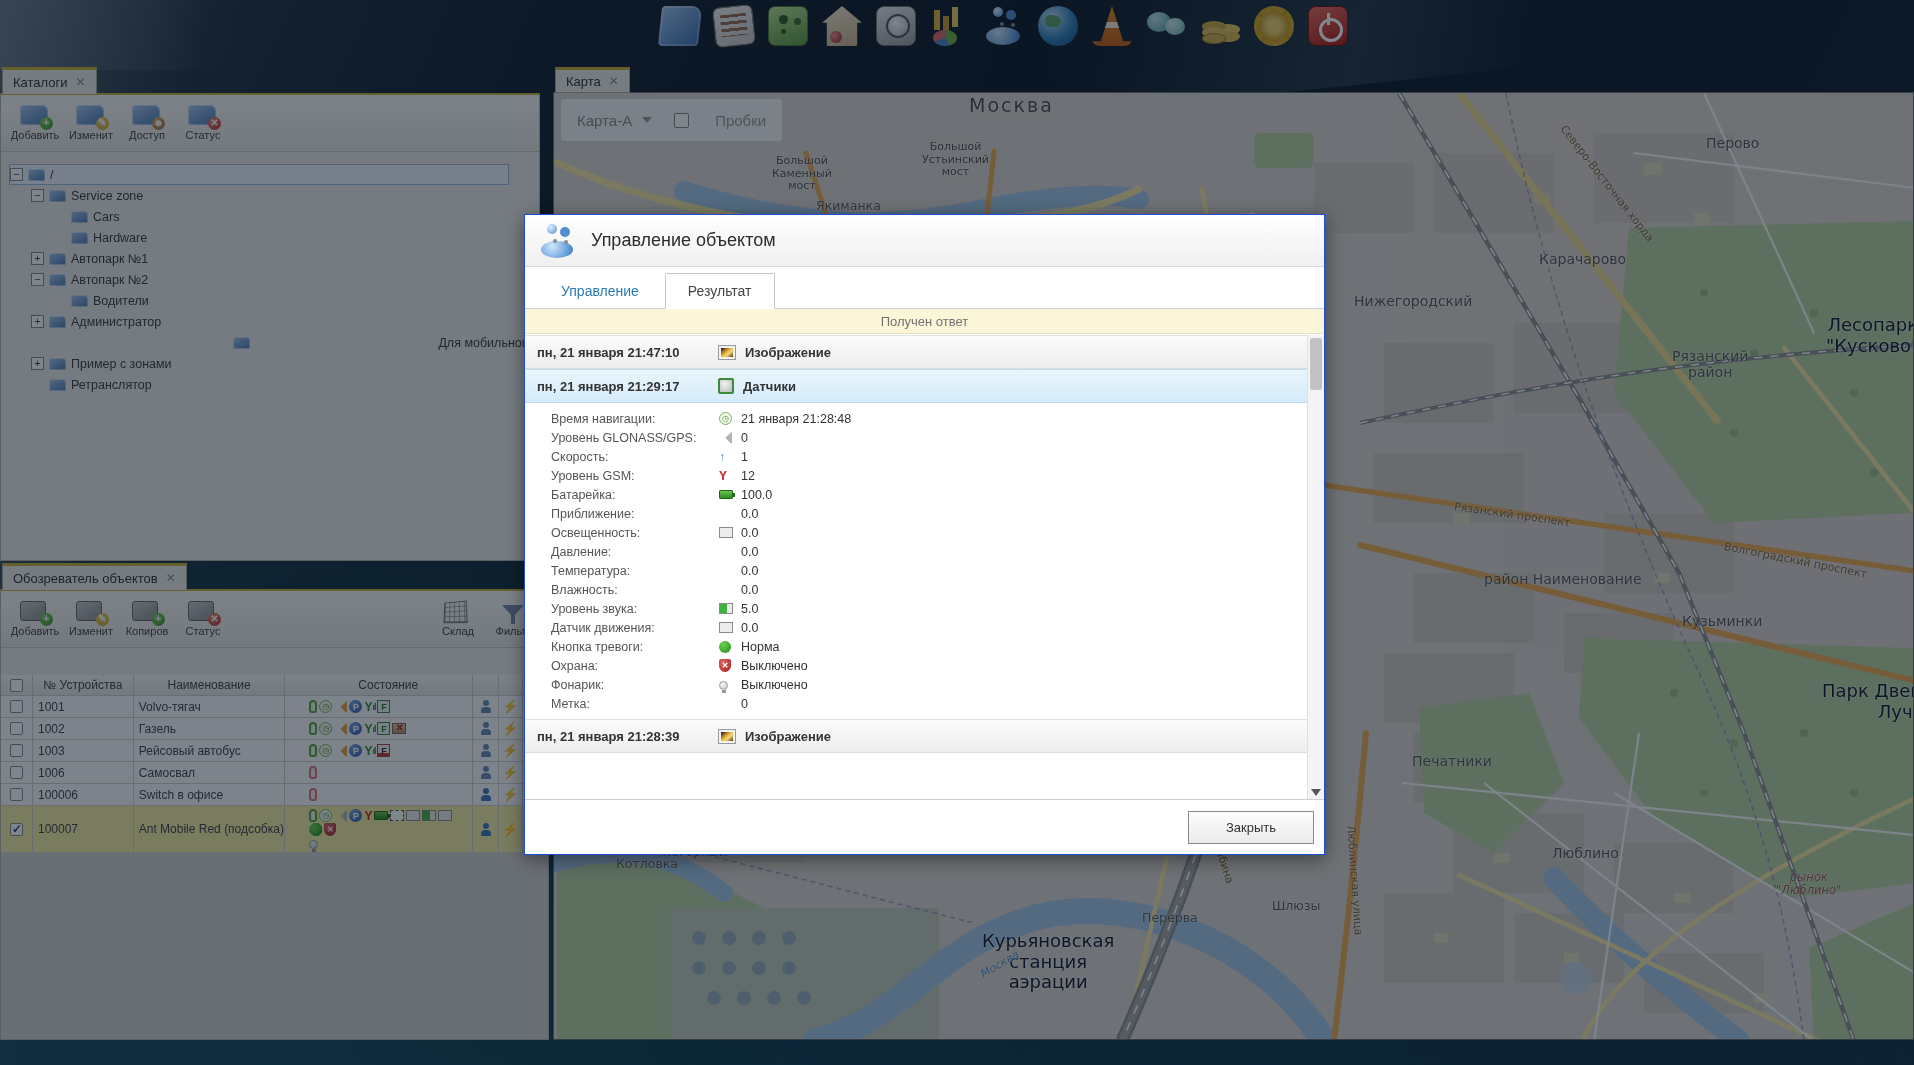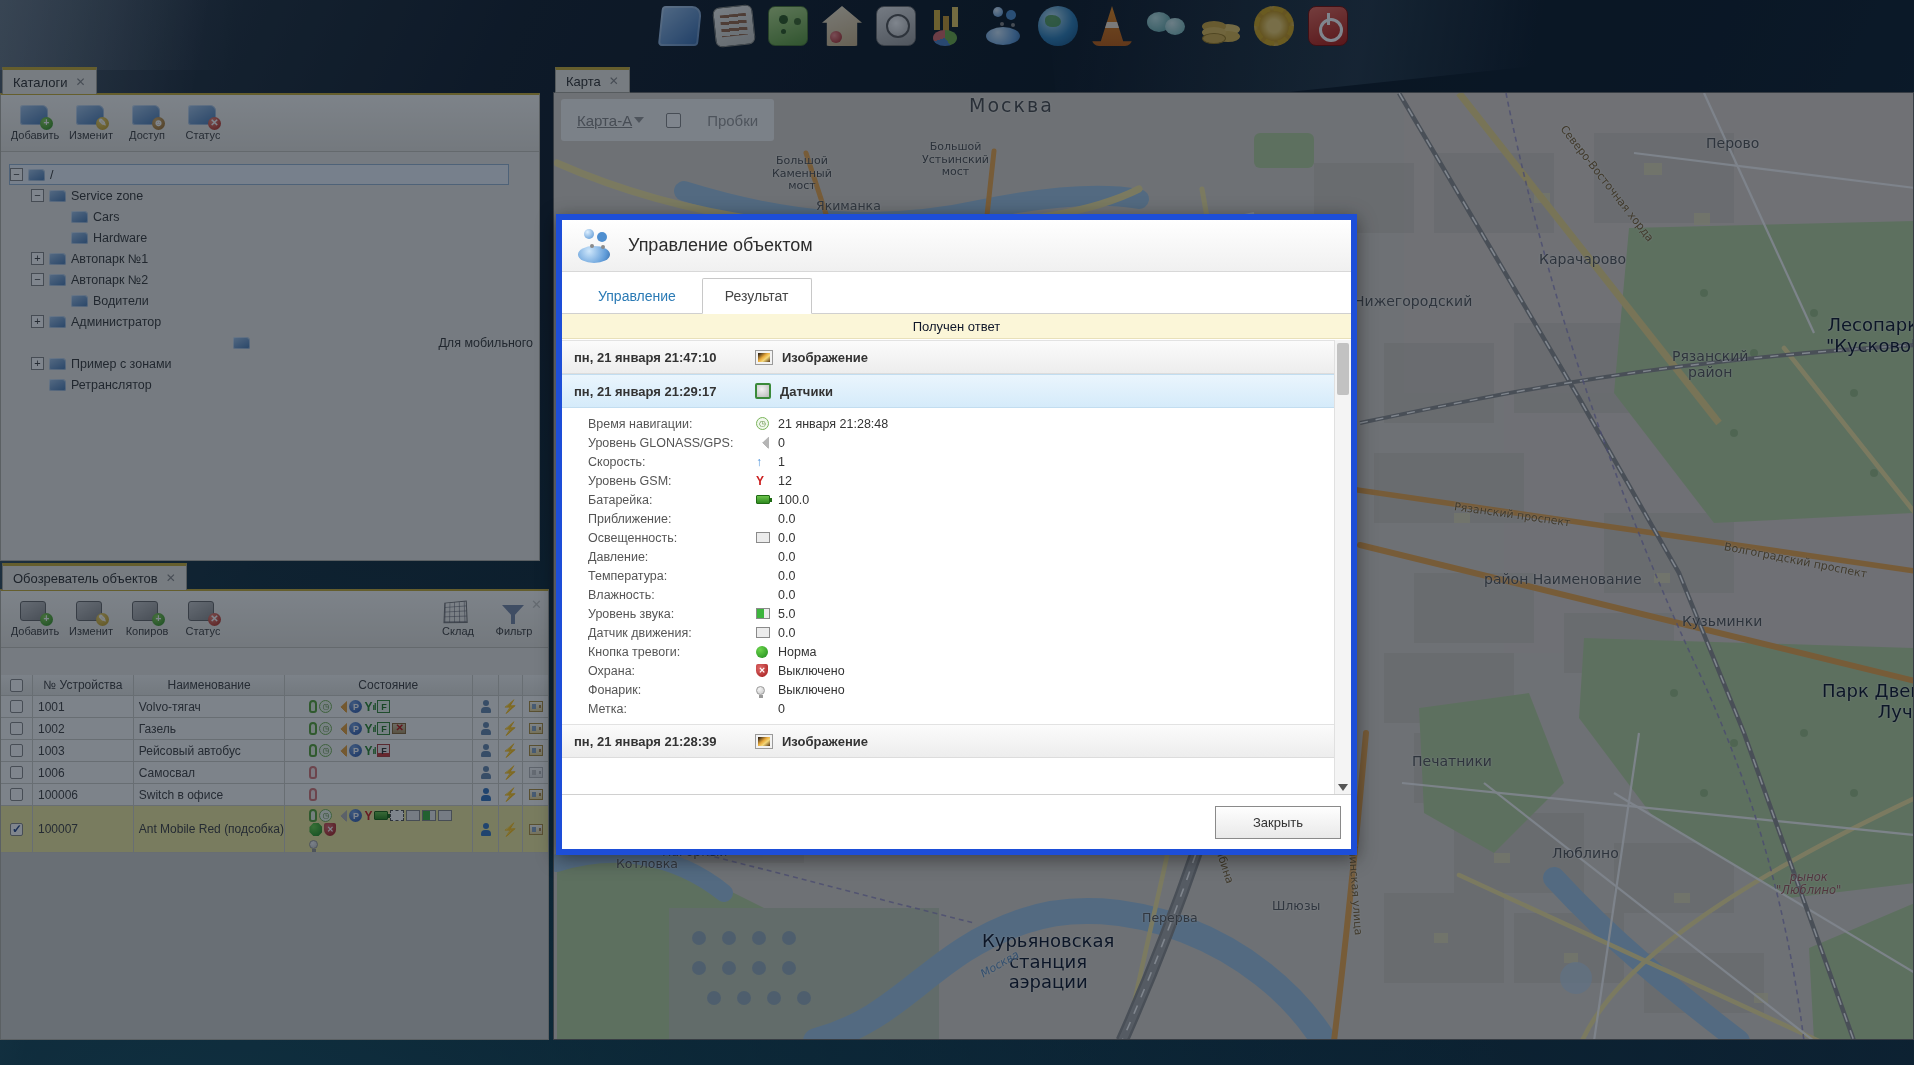--- a/index.html
+++ b/index.html
@@ -138,40 +138,40 @@
   .map-label { position:absolute; font-family:"DejaVu Sans", sans-serif; white-space:nowrap; text-align:center; line-height:1.15; text-shadow:0 0 2px rgba(255,255,255,.8); transform-origin:left center; pointer-events:none; }
   .ml-city { font-size:19px; color:#4c4c4c; letter-spacing:2px; }
   .ml-district { font-size:14px; color:#565656; }
   .ml-area { font-size:12.5px; color:#5c5c5c; }
   .ml-small { font-size:11px; color:#4e4e4e; }
   .ml-park { font-size:18px; color:#0f172a; }
   .ml-road { font-size:11px; color:#7d6233; }
   .ml-water{ font-size:11px; font-style:italic; color:#5f8fbf; }
   .ml-poi  { font-size:11.5px; font-style:italic; color:#a05a5a; }
   .mapctl { position:absolute; left:7px; top:6px; height:42px; background:rgba(255,255,255,.78); border-radius:3px; display:flex; align-items:center; padding:0 16px; gap:22px; z-index:3; }
-  .layerbtn { display:flex; align-items:center; gap:2px; font-size:15px; color:#8a8a8a; cursor:pointer;text-decoration:underline; }
+  .layerbtn { display:flex; align-items:center; gap:10px; font-size:15px; color:#8a8a8a; cursor:pointer; }
   .caret { width:0; height:0; border-left:5px solid transparent; border-right:5px solid transparent; border-top:6px solid #9a9a9a; }
   .trafficchk { display:flex; align-items:center; gap:26px; font-size:15px; color:#9a9a9a; cursor:pointer; }
   .trafficchk .cb { width:15px; height:15px; }
 
   
   .dim { position:absolute; inset:0; background:rgba(10,22,36,.52); z-index:40; }
 
   
-  .modal { position:absolute; left:556px; top:214px; width:801px; height:641px; background:#fff; border:6px solid #1d4ed8; z-index:60; box-shadow:0 4px 18px rgba(0,0,0,.45); }
+  .modal { position:absolute; left:524px; top:214px; width:801px; height:641px; background:#fff; border:1px solid #1d4ed8; z-index:60; box-shadow:0 4px 18px rgba(0,0,0,.45); }
   .mhead { height:52px; background:linear-gradient(#ffffff,#f0f0f0); border-bottom:1px solid #d8d8d8; display:flex; align-items:center; padding:0 14px; gap:14px; }
   .mtitle { font-size:18px; color:#2c2c2c; }
   .mjoy { width:38px; height:34px; position:relative; flex:none; }
   .mjoy:before{ content:""; position:absolute; left:2px; bottom:0; width:32px; height:17px; border-radius:50%; background:radial-gradient(circle at 35% 30%,#cfe7fb,#5f9bd8 70%,#3a6ea8); }
   .mjoy:after{ content:""; position:absolute; left:8px; top:0; width:10px; height:10px; border-radius:50%; background:radial-gradient(circle at 35% 30%,#dff0ff,#4f8fd0); box-shadow:13px 3px 0 0 #4f8fd0, 3px 12px 0 -3px #8a8a8a, 14px 13px 0 -3px #8a8a8a; }
   .mtabs { height:42px; background:#fff; border-bottom:1px solid #d0d0d0; display:flex; align-items:flex-end; padding-left:14px; gap:4px; }
   .mtab { font-size:14px; padding:9px 22px; cursor:pointer; }
   .mtab.plain { color:#2a7ab5; }
   .mtab.active { color:#444; border:1px solid #c8c8c8; border-bottom:1px solid #fff; margin-bottom:-1px; background:#fff; border-radius:2px 2px 0 0; }
-  .mbanner { height:25px; background:#fbf6d8; border-bottom:1px solid #e8e0ba; display:flex; align-items:center; justify-content:center; font-size:13px; color:#0f172a; }
+  .mbanner { height:25px; background:#fbf6d8; border-bottom:1px solid #e8e0ba; display:flex; align-items:center; justify-content:center; font-size:13px; color:#737373; }
   .mlist { position:absolute; left:0; right:0; top:120px; bottom:55px; overflow:hidden; background:#fff; }
   .mscroll { position:absolute; right:0; top:0; bottom:0; width:17px; background:#f4f4f4; border-left:1px solid #e0e0e0; }
   .mthumb { position:absolute; left:2px; right:2px; top:3px; height:52px; background:#c2c2c2; border-radius:2px; cursor:pointer; }
   .mdown { position:absolute; left:3px; bottom:3px; width:0; height:0; border-left:5px solid transparent; border-right:5px solid transparent; border-top:7px solid #555; cursor:pointer; }
   .entryhdr { height:34px; background:linear-gradient(#fbfbfb,#ededed); border-top:1px solid #e2e2e2; border-bottom:1px solid #dcdcdc; display:flex; align-items:center; padding:0 12px; gap:9px; }
   .entryhdr.selected { background:linear-gradient(#eaf5fd,#d5ebfa); border-color:#c2ddf0; }
   .etime { font-size:13px; font-weight:bold; color:#333; width:172px; flex:none; }
   .elabel { font-size:13px; font-weight:bold; color:#333; }
   .sensors { padding:6px 0 6px 26px; }
   .srow { display:flex; align-items:center; height:19px; }

